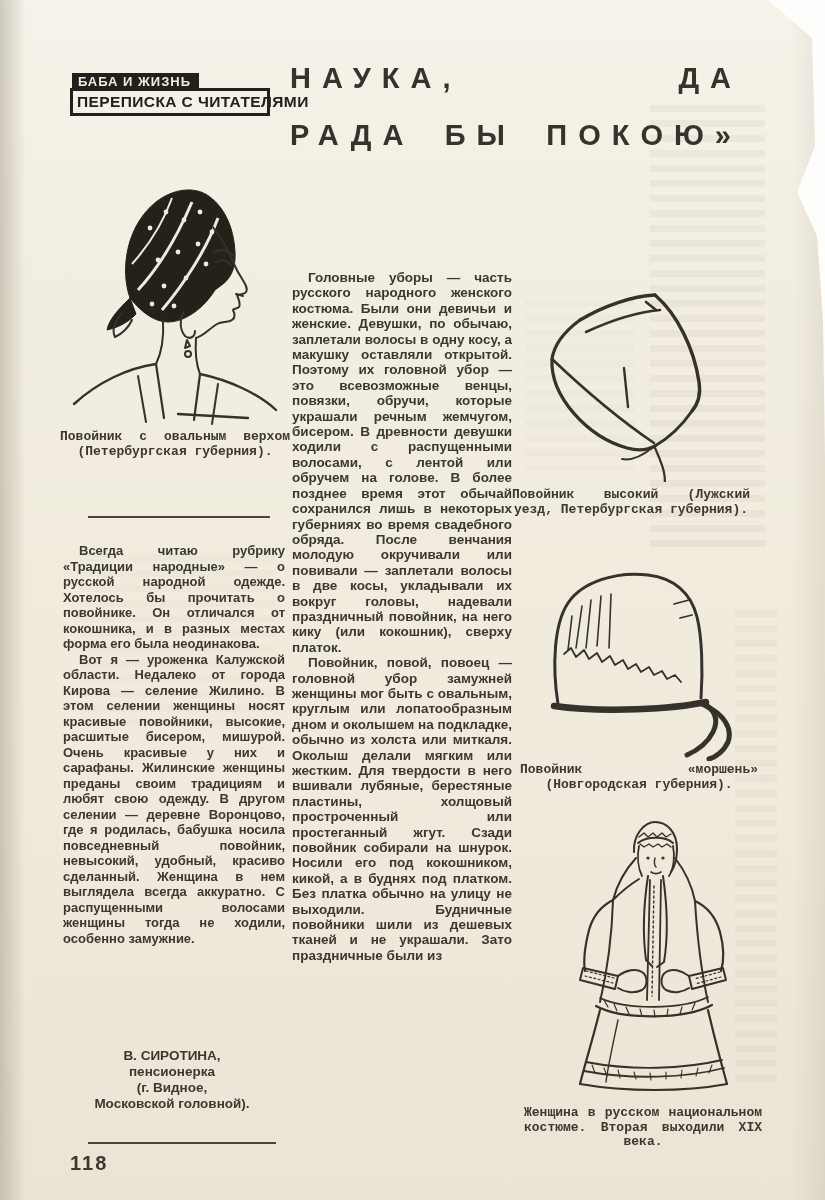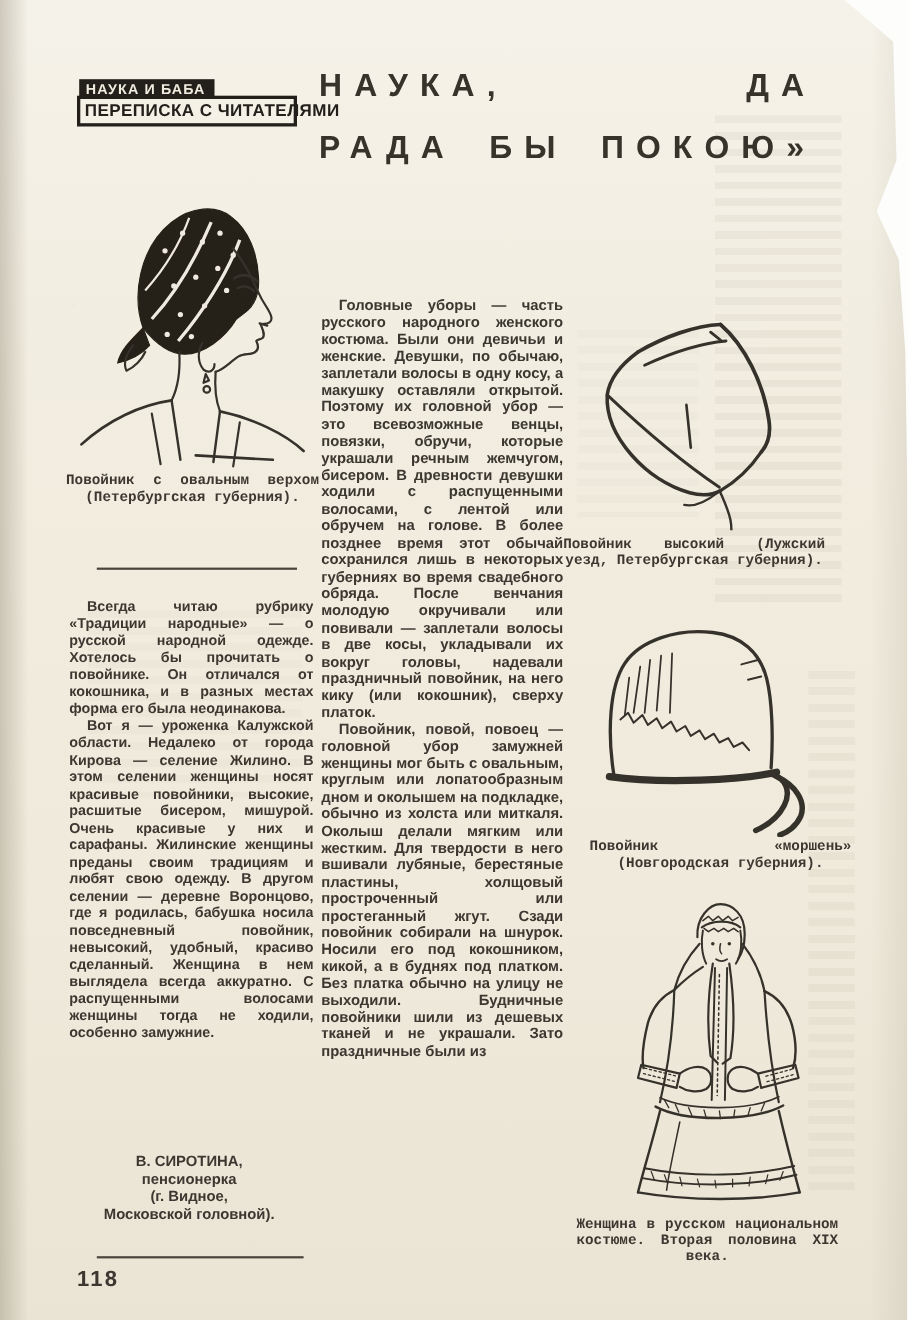--- a/index.html
+++ b/index.html
@@ -72,21 +72,21 @@
 <body>
 
 <div class="page">
 
   <div class="ghost" style="left:650px;top:105px;width:115px;height:450px;"></div>
   <div class="ghost" style="left:735px;top:610px;width:42px;height:480px;opacity:.45;"></div>
   <div class="ghost" style="left:80px;top:555px;width:195px;height:170px;opacity:.22;"></div>
   <div class="ghost" style="left:525px;top:300px;width:110px;height:170px;opacity:.25;"></div>
 
   <div class="badge">
-    <div class="badge-top">НАУКА И БАБА</div>
+    <div class="badge-top">БАБА И ЖИЗНЬ</div>
     <div class="badge-box">ПЕРЕПИСКА С ЧИТАТЕЛЯМИ</div>
   </div>
 
   <div class="title">
     <div class="title-line">НАУКА, ДА</div>
     <div class="title-line">РАДА БЫ ПОКОЮ»</div>
   </div>
 
   <div class="fig" style="left:66px;top:168px;width:222px;height:258px;">
     <svg width="222" height="258" viewBox="0 0 222 258">
@@ -188,21 +188,21 @@
       <path d="M67,44 L62,92" class="sk" stroke-width="1.6"></path>
       <path d="M77,40 L73,90" class="sk" stroke-width="1.6"></path>
       <path d="M87,38 L85,92" class="sk" stroke-width="1.6"></path>
       <path d="M150,48 l15,-4" class="sk" stroke-width="1.8"></path>
       <path d="M156,62 l12,-3" class="sk" stroke-width="1.8"></path>
 
       <path d="M178,148 C191,152 195,164 189,176 C183,188 172,195 163,199" class="sk" stroke-width="5"></path>
       <path d="M182,150 C199,158 209,172 204,186 C200,195 192,201 185,203" class="sk" stroke-width="5"></path>
     </svg>
   </div>
-  <div class="caption" style="position:absolute;left:520px;top:763px;width:238px;margin-left:16px;">Повойник «моршень» (Новгородская губерния).</div>
+  <div class="caption" style="position:absolute;left:520px;top:763px;width:238px;">Повойник «моршень» (Новгородская губерния).</div>
 
   <div class="fig" style="left:556px;top:810px;width:195px;height:290px;">
     <svg width="195" height="290" viewBox="0 0 195 290">
 
       <path d="M78,42 C77,24 89,12 99,12 C110,12 121,21 121,39 C121,48 119,56 115,62" class="sk" stroke-width="2"></path>
       <path d="M82,33 C91,26 109,26 117,33" class="sk" stroke-width="2"></path>
       <path d="M83,27 l5,-4 4,4 5,-4 4,4 5,-4 4,4 5,-3" class="sk" stroke-width="1.4"></path>
       <path d="M84,34 l4,3 5,-3 4,3 5,-3 4,3 5,-3 4,3" class="sk" stroke-width="1.4"></path>
       <circle cx="92" cy="48" r="1.6" fill="#35312b"></circle>
       <circle cx="107" cy="48" r="1.6" fill="#35312b"></circle>
@@ -239,15 +239,15 @@
       <path d="M44,200 C37,228 29,254 24,274" class="sk" stroke-width="2.2"></path>
       <path d="M152,200 C159,230 166,256 171,274" class="sk" stroke-width="2.2"></path>
       <path d="M24,274 C70,282 128,282 171,274" class="sk" stroke-width="2.2"></path>
       <path d="M62,210 C57,234 52,256 50,272" class="sk" stroke-width="1.4"></path>
 
       <path d="M30,252 C76,261 128,259 166,250" class="sk" stroke-width="1.8"></path>
       <path d="M28,261 C76,270 130,268 168,258" class="sk" stroke-width="1.8"></path>
       <path d="M36,255 l3,8 M48,258 l3,8 M62,260 l2,8 M78,262 l2,7 M94,263 l1,7 M110,262 l0,7 M126,260 l-1,8 M142,258 l-2,8 M156,255 l-3,8" class="sk" stroke-width="1.1"></path>
     </svg>
   </div>
-  <div class="caption" style="position:absolute;left:524px;top:1106px;width:238px;">Женщина в русском национальном костюме. Вторая половина XIX века.</div>
+  <div class="caption" style="position:absolute;left:524px;top:1106px;width:238px;">Женщина в русском национальном костюме. Вторая выходили XIX века.</div>
 
 </div>
 
 </body></html>

